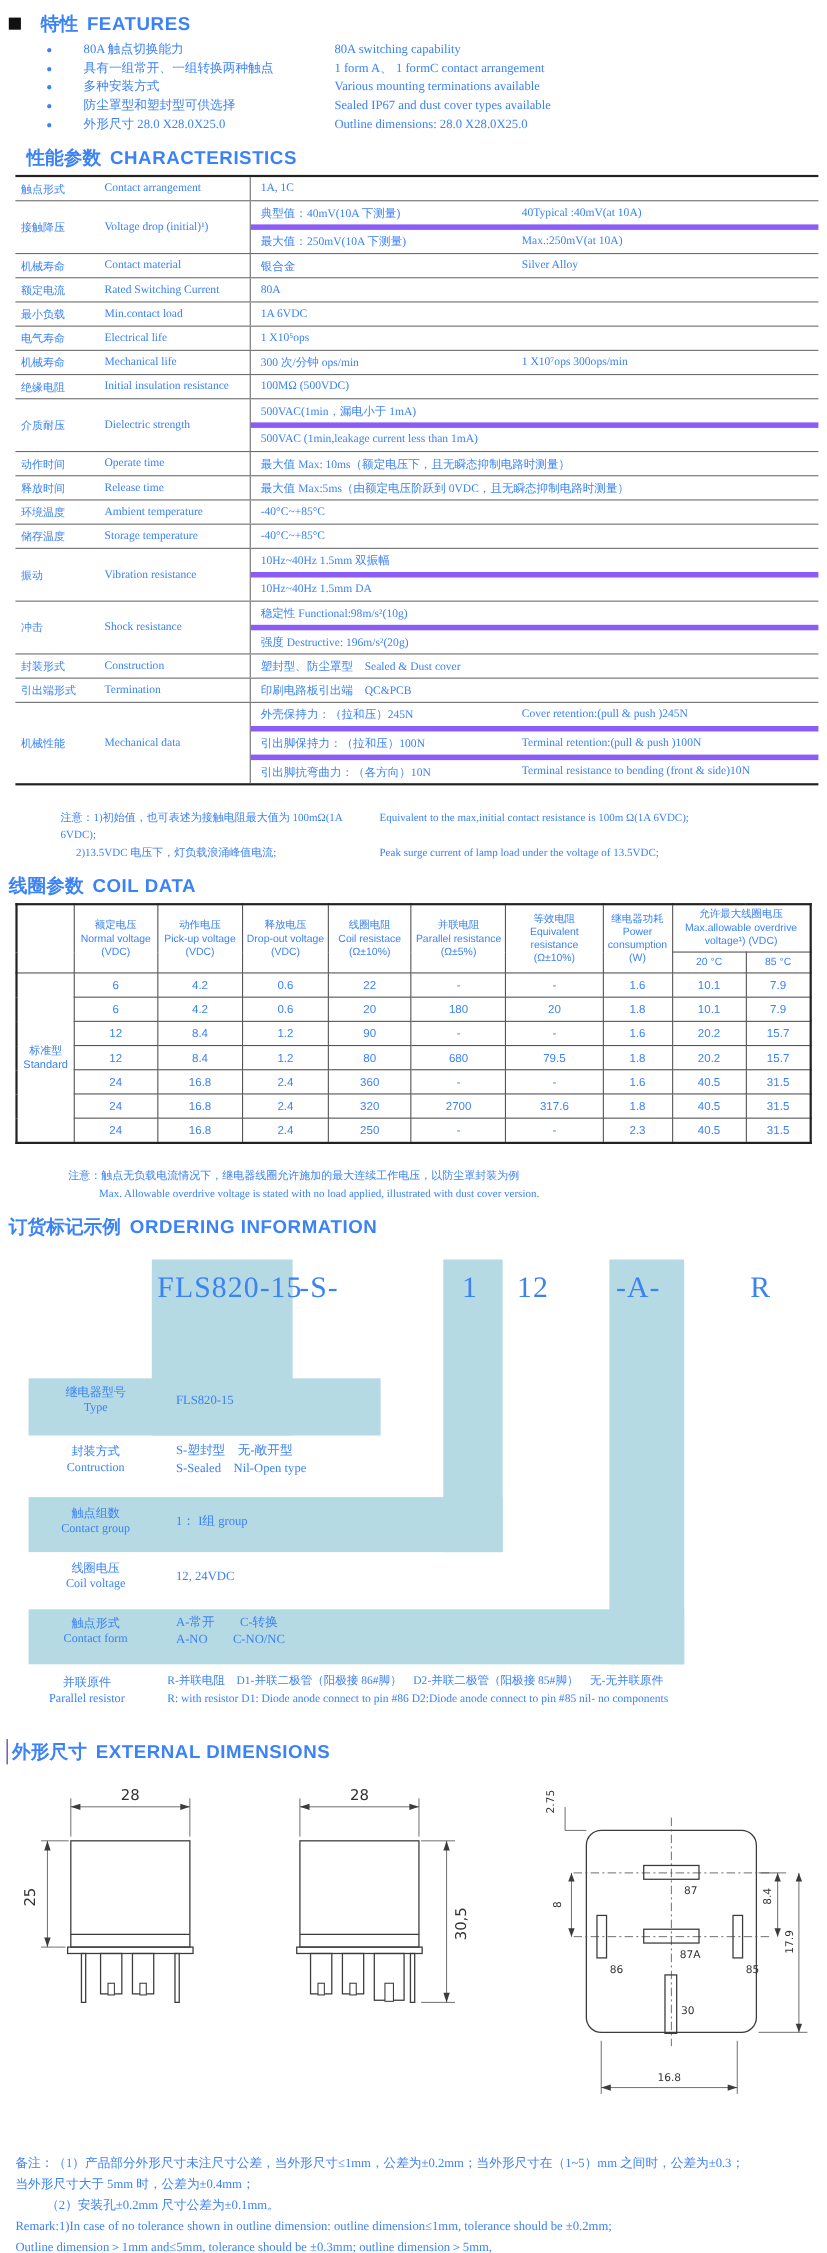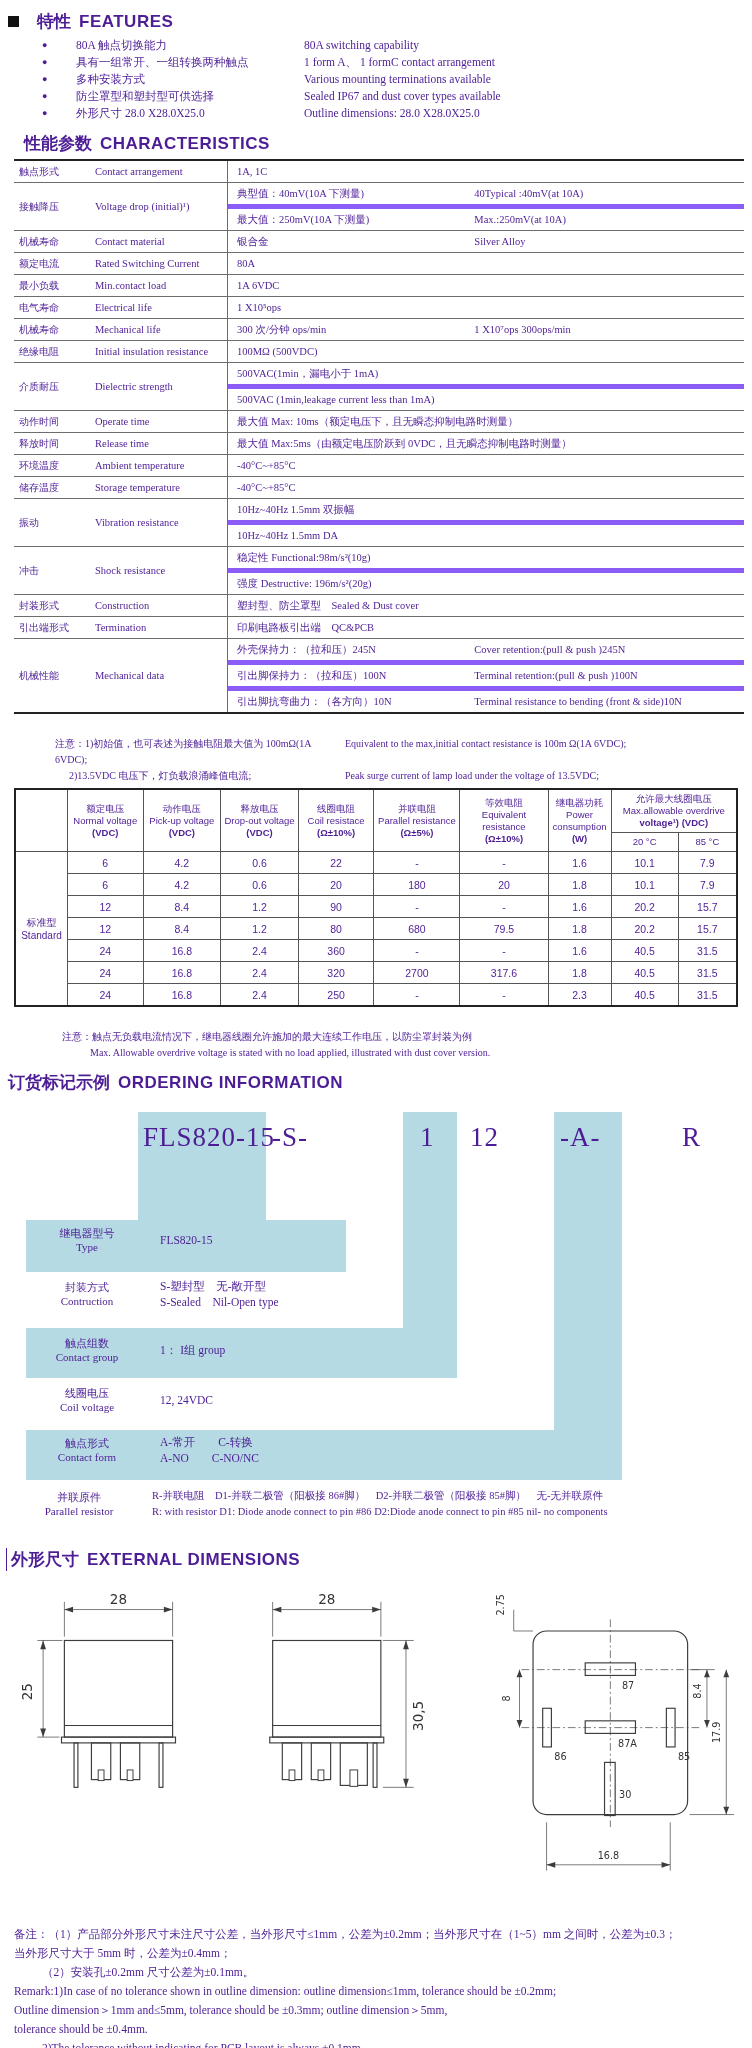--- a/index.html
+++ b/index.html
@@ -1,17 +1,17 @@
 <!DOCTYPE html>
 <html><head>
 <meta charset="utf-8">
 <style>
   html,body{margin:0;padding:0;background:#fff;}
   .page{position:relative;width:752px;height:2048px;overflow:hidden;background:#fff;
-        font-family:"Liberation Serif","DejaVu Serif",serif;color:#4c1d95;}
+        font-family:"Liberation Serif","DejaVu Serif",serif;color:#3b82f6;}
   
   .sec-head{display:flex;align-items:baseline;gap:8px;margin:10px 0 4px 8px;
             font-family:"Liberation Sans","DejaVu Sans",sans-serif;font-weight:bold;}
   .sec-head .cnt{font-size:17px;}
   .sec-head .ent{font-size:17px;letter-spacing:.5px;}
   .marker{display:inline-block;width:11px;height:11px;background:#111;margin-right:10px;align-self:center;}
   
   .features{margin:2px 0 6px 0;}
   .feat-row{display:flex;font-size:11.5px;line-height:17px;margin-left:42px;}
   .feat-row .dot{width:34px;text-align:left;font-size:9px;line-height:17px;}
@@ -37,21 +37,21 @@
   .cnote.ind .n1{padding-left:14px;width:276px;}
   .cnote .n2{flex:1;}
   
   .coil-table{border-collapse:collapse;margin:4px 8px 0 14px;width:724px;
               font-family:"Liberation Sans","DejaVu Sans",sans-serif;}
   .coil-table th,.coil-table td{border:1px solid #555;text-align:center;vertical-align:middle;}
   .coil-table{border:2px solid #222;}
   .coil-table th{font-weight:normal;font-size:9.5px;line-height:12px;padding:3px 1px;}
   .coil-table td{font-size:10.5px;height:21px;padding:0 2px;}
   .coil-table .gl{font-size:10px;line-height:13px;}
-  .hu{font-size:9.5px;font-weight:bold;}
+  .hu{font-size:9.5px;}
   
   .ordering{position:relative;height:438px;margin-top:6px;
             font-family:Liberation Serif, serif;}
   .blue{position:absolute;background:#b5dae3;z-index:0;}
   .otok{position:absolute;z-index:2;font-size:27px;letter-spacing:1px;}
   .orow{position:absolute;z-index:2;display:flex;align-items:center;}
   .olab{width:118px;text-align:center;font-size:11px;line-height:14px;}
   .oval{margin-left:14px;font-size:11.5px;line-height:16px;}
   .oval.small{font-size:10.5px;}
   
@@ -342,20 +342,24 @@
     <div class="cnote">
         <span class="n1">注意：1)初始值，也可表述为接触电阻最大值为 100mΩ(1A 6VDC);</span>
         <span class="n2">Equivalent to the max,initial contact resistance is 100m Ω(1A 6VDC);</span>
       </div>
     <div class="cnote ind">
         <span class="n1">2)13.5VDC 电压下，灯负载浪涌峰值电流;</span>
         <span class="n2">Peak surge current of lamp load under the voltage of 13.5VDC;</span>
       </div>
   </div>
 
+  <div class="sec-head">
+    <span class="cnt">线圈参数</span>
+    <span class="ent">COIL DATA</span>
+  </div>
 
   <table class="coil-table">
     <colgroup>
         <col style="width:50px">
         <col style="width:72px">
         <col style="width:74px">
         <col style="width:74px">
         <col style="width:72px">
         <col style="width:82px">
         <col style="width:84px">

